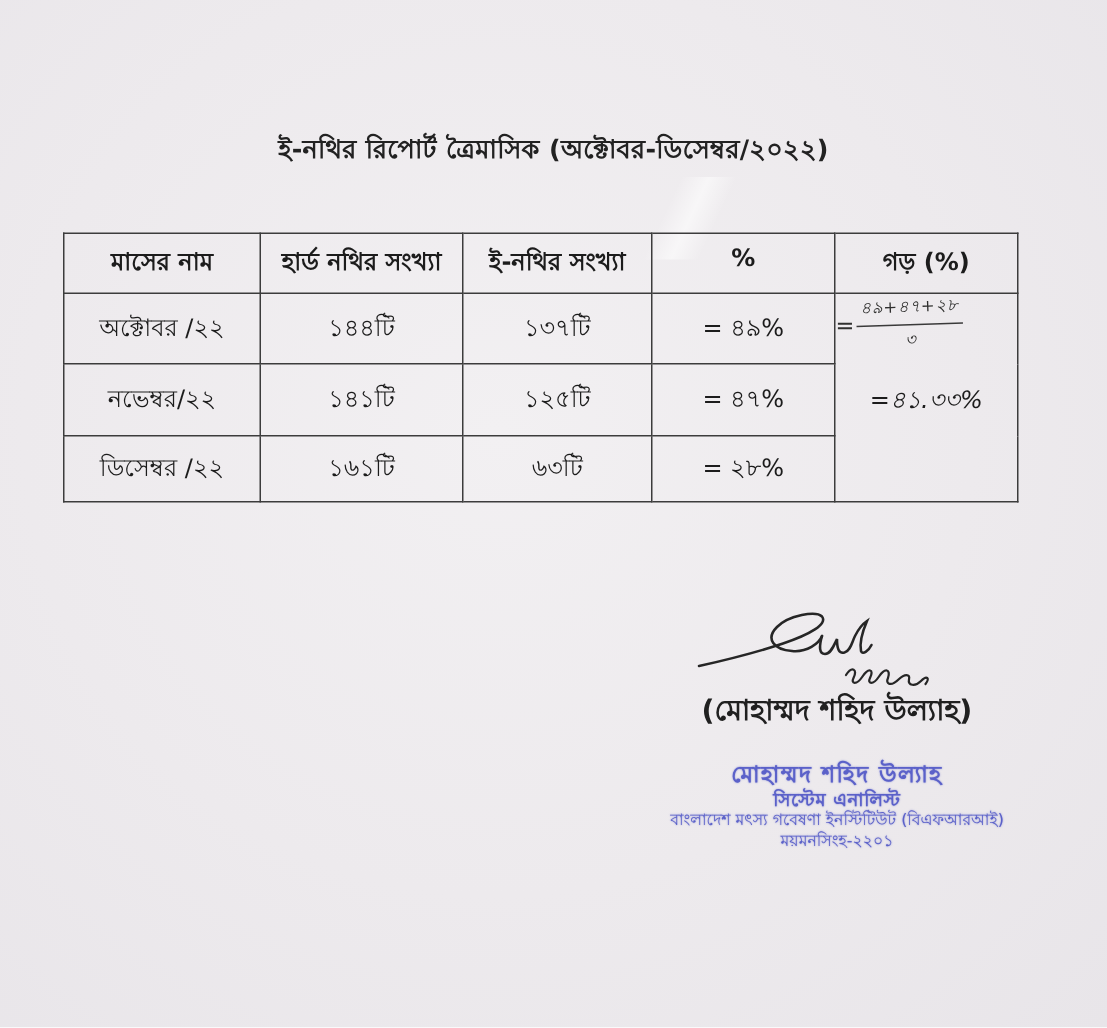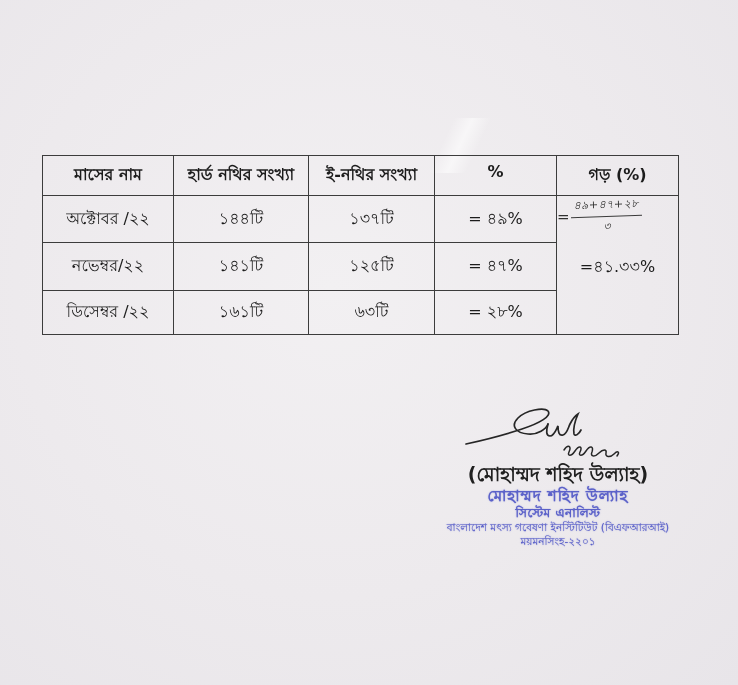--- a/index.html
+++ b/index.html
@@ -91,52 +91,54 @@
   .frac .den {
     display: block;
     font-size: 11px;
     padding-top: 1px;
   }
   .avg-result {
     margin-top: 17px;
     font-size: 16px;
     font-weight: 500;
     color: #1c1c1c;
+    font-style: italic;
   }
   .sign-svg {
     position: absolute;
     left: 460px; top: 404px;
     width: 180px; height: 60px;
   }
   .sign-block {
     position: absolute;
     left: 408px; top: 463px;
     width: 300px;
     text-align: center;
   }
   .sign-name   { font-size: 19px; font-weight: 600; line-height: 23px; color: #202020; }
   .sign-title  { font-size: 15px; font-weight: 600; line-height: 23px; color: #202020; }
   .sign-office { font-size: 15px; font-weight: 600; line-height: 23px; color: #202020; }
   .stamp {
-    margin-top: 0;
+    margin-top: 20px;
     color: #5b61c9;
     text-shadow: 0 0 1.2px rgba(91,97,201,0.75);
   }
   .stamp-l1 { font-size: 15px;   font-weight: 700; letter-spacing: 1px;   line-height: 20px; }
   .stamp-l2 { font-size: 12px;   font-weight: 600; letter-spacing: 0.5px; line-height: 15px; }
   .stamp-l3 { font-size: 10.5px; font-weight: 500; line-height: 13px; }
   .stamp-l4 { font-size: 10.5px; font-weight: 500; line-height: 14px; }
 </style>
 </head>
 <body>
 
 <div class="paper">
 
   <div class="crease"></div>
 
+  <div class="doc-title">ই-নথির রিপোর্ট ত্রৈমাসিক (অক্টোবর-ডিসেম্বর/২০২২)</div>
 
   <table class="report">
     <colgroup>
       <col style="width:131px">
       <col style="width:135px">
       <col style="width:126px">
       <col style="width:122px">
       <col style="width:122px">
     </colgroup>
     <tbody>

